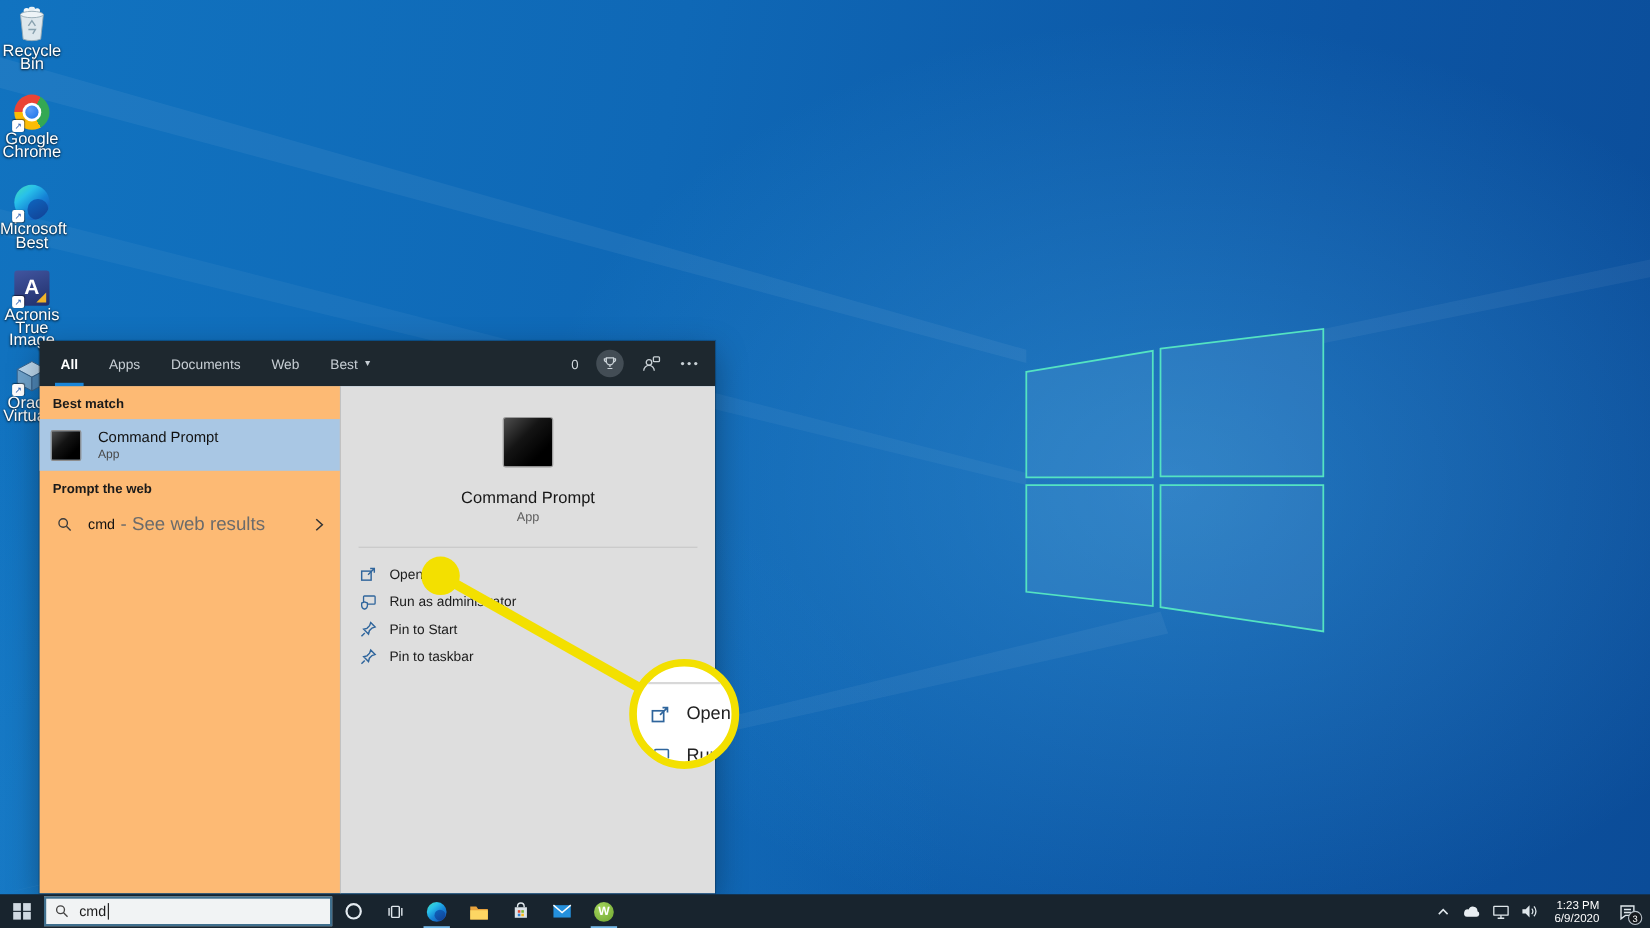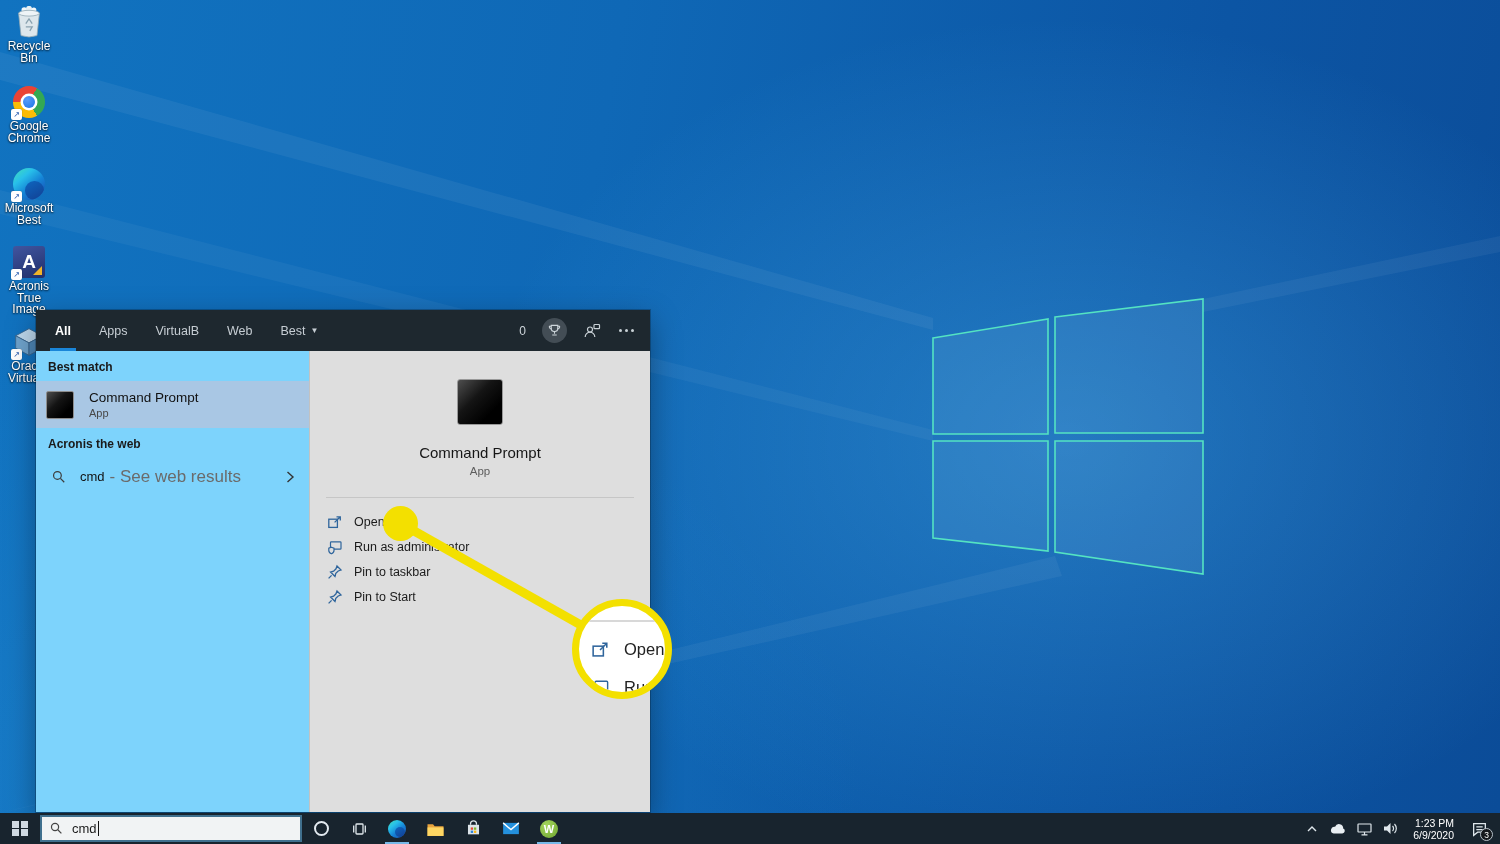--- a/index.html
+++ b/index.html
@@ -12,21 +12,21 @@
     background:
       radial-gradient(950px 680px at 71% 54%, rgba(90,200,255,.30), rgba(90,200,255,0) 62%),
       radial-gradient(1300px 800px at 10% 95%, rgba(50,160,230,.22), rgba(50,160,230,0) 55%),
       linear-gradient(100deg,#1173c0 0%,#0f68b6 38%,#0c55a4 75%,#0b4c98 100%);
     z-index:0; }
   .wallpaper svg { position:absolute; left:0; top:0; }
 
   
   .dicon { position:absolute; left:0; width:58px; text-align:center; z-index:1; cursor:default; }
   .dicon-art { width:32px; height:32px; margin:0 auto; position:relative; }
-  .dicon-label { margin-top:3px; font-size:12px; line-height:11.5px; color:#fff;
+  .dicon-label { margin-top:3px; font-size:15px; line-height:11.5px; color:#fff;
     text-shadow:0 1px 2px rgba(0,0,0,.75), 0 0 2px rgba(0,0,0,.5); }
   .shortcut-badge { position:absolute; left:-2px; bottom:-2px; width:11px; height:11px; background:#fff;
     border-radius:2px; display:flex; align-items:center; justify-content:center;
     font-size:8px; color:#2a5db0; box-shadow:0 0 1px rgba(0,0,0,.5); }
   .chrome-circle { width:32px; height:32px; border-radius:50%;
     background:conic-gradient(from 30deg,#34a853 0deg 120deg,#fbbc05 120deg 240deg,#ea4335 240deg 360deg); position:relative; }
   .chrome-circle::before { content:""; position:absolute; left:50%; top:50%; width:17px; height:17px;
     transform:translate(-50%,-50%); background:#fff; border-radius:50%; }
   .chrome-circle::after { content:""; position:absolute; left:50%; top:50%; width:12px; height:12px;
     transform:translate(-50%,-50%); background:radial-gradient(circle at 35% 30%,#5a9cf8,#1a73e8); border-radius:50%; }
@@ -48,21 +48,21 @@
   .tab.selected { color:#fff; font-weight:bold; }
   .tab.selected::after { content:""; position:absolute; left:-4px; right:-4px; bottom:0; height:3px; background:#1a86d9; }
   .tab .caret { font-size:8px; margin-left:5px; color:#c7ced4; }
   .sp-header-right { margin-left:auto; display:flex; align-items:center; gap:16px; }
   .points { font-size:12px; color:#cfd6db; }
   .rewards-circle { width:25px; height:25px; border-radius:50%; background:#434d55; display:flex; align-items:center; justify-content:center; }
   .hdots { display:flex; gap:3px; padding:4px 2px; }
   .hdots i { width:3px; height:3px; border-radius:50%; background:#c9d1d6; }
 
   .sp-body { display:flex; height:461px; }
-  .sp-left { width:274px; background:#7dd3fc; border-right:1px solid #c2c2c2; }
+  .sp-left { width:274px; background:#fdba74; border-right:1px solid #c2c2c2; }
   .sp-right { flex:1; background:#dedede; }
 
   .section-label { font-size:12px; font-weight:bold; color:#1a1a1a; padding:9px 0 7px 12px; }
   .result-row { height:47px; display:flex; align-items:center; padding-left:10px; cursor:pointer; }
   .result-row.selected { background:#a9c7e4; }
   .cmd-icon { background:linear-gradient(135deg,#4e4e4e 0%,#141414 40%,#000 75%); border:1px solid #8d8d8d; }
   .cmd-icon.small { width:28px; height:28px; border-radius:2px; }
   .cmd-icon.big { width:46px; height:46px; border-radius:3px; border-color:#999; margin:0 auto; }
   .r-text { margin-left:15px; }
   .r-title { font-size:13.5px; color:#111; }
@@ -191,21 +191,21 @@
 
   <div class="search-panel">
     <div class="sp-header">
       <div class="tab selected">
           <span>All</span>
         </div>
       <div class="tab">
           <span>Apps</span>
         </div>
       <div class="tab">
-          <span>VirtualB</span>
+          <span>Documents</span>
         </div>
       <div class="tab">
           <span>Web</span>
         </div>
       <div class="tab">
           <span>Best</span>
           <span class="caret">▼</span>
         </div>
       <div class="sp-header-right">
         <span class="points">0</span>
@@ -232,21 +232,21 @@
     <div class="sp-body">
       <div class="sp-left">
         <div class="section-label">Best match</div>
         <div class="result-row selected">
           <div class="cmd-icon small"></div>
           <div class="r-text">
             <div class="r-title">Command Prompt</div>
             <div class="r-sub">App</div>
           </div>
         </div>
-        <div class="section-label">Acronis the web</div>
+        <div class="section-label">Prompt the web</div>
         <div class="web-row">
           <svg width="14" height="14" viewBox="0 0 16 16" fill="none" stroke="#3c3c3c" stroke-width="1.4">
             <circle cx="6.2" cy="6.2" r="4.4"></circle>
               <path d="M9.6 9.6 L14 14"></path>
           </svg>
           <span class="web-q">cmd</span>
           <span class="web-hint">- See web results</span>
           <span class="spacer"></span>
           <svg width="10" height="14" viewBox="0 0 10 14" fill="none" stroke="#333" stroke-width="1.4">
             <path d="M2.5 2 L8 7 L2.5 12"></path>
@@ -274,28 +274,28 @@
               <rect x="3.5" y="2.8" width="10.5" height="7.4" rx="0.8"></rect>
               <path d="M4.4 8.2 l2.6 1 v2.4 c0 1.7 -1.2 2.7 -2.6 3.2 -1.4 -.5 -2.6 -1.5 -2.6 -3.2 V9.2 Z" fill="#dedede"></path>
             </svg>
             <span class="a-label">Run as administrator</span>
           </div>
           <div class="action-row">
             <svg width="16" height="16" viewBox="0 0 16 16" fill="none" stroke="#2f659c" stroke-width="1.3">
               <path d="M10 2 l4 4 -2.8 1 -2.4 2.4 -.8 3 -4.4 -4.4 3 -.8 2.4 -2.4 Z"></path>
               <path d="M4.6 11.4 L1.6 14.4"></path>
             </svg>
-            <span class="a-label">Pin to taskbar</span>
+            <span class="a-label">Pin to Start</span>
           </div>
           <div class="action-row">
             <svg width="16" height="16" viewBox="0 0 16 16" fill="none" stroke="#2f659c" stroke-width="1.3">
               <path d="M10 2 l4 4 -2.8 1 -2.4 2.4 -.8 3 -4.4 -4.4 3 -.8 2.4 -2.4 Z"></path>
               <path d="M4.6 11.4 L1.6 14.4"></path>
             </svg>
-            <span class="a-label">Pin to Start</span>
+            <span class="a-label">Pin to taskbar</span>
           </div>
         </div>
       </div>
     </div>
   </div>
 
   <svg class="ann-svg" width="1500" height="844">
     <line x1="400" y1="523" x2="618" y2="646" stroke="#f3e000" stroke-width="9"></line>
   </svg>
   <div class="ann-dot"></div>

